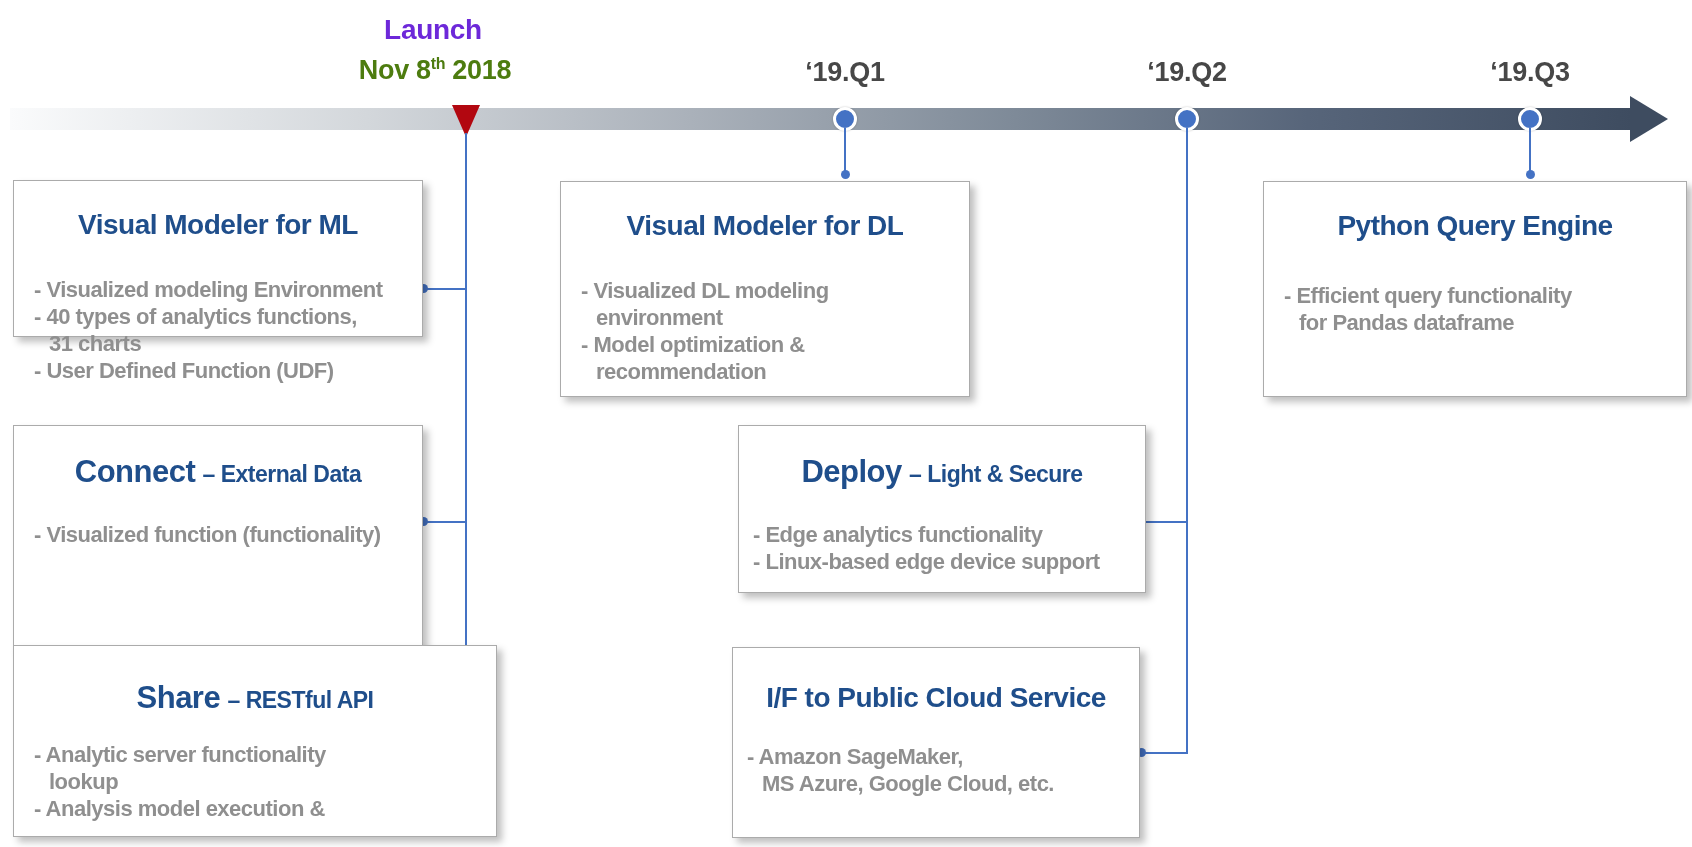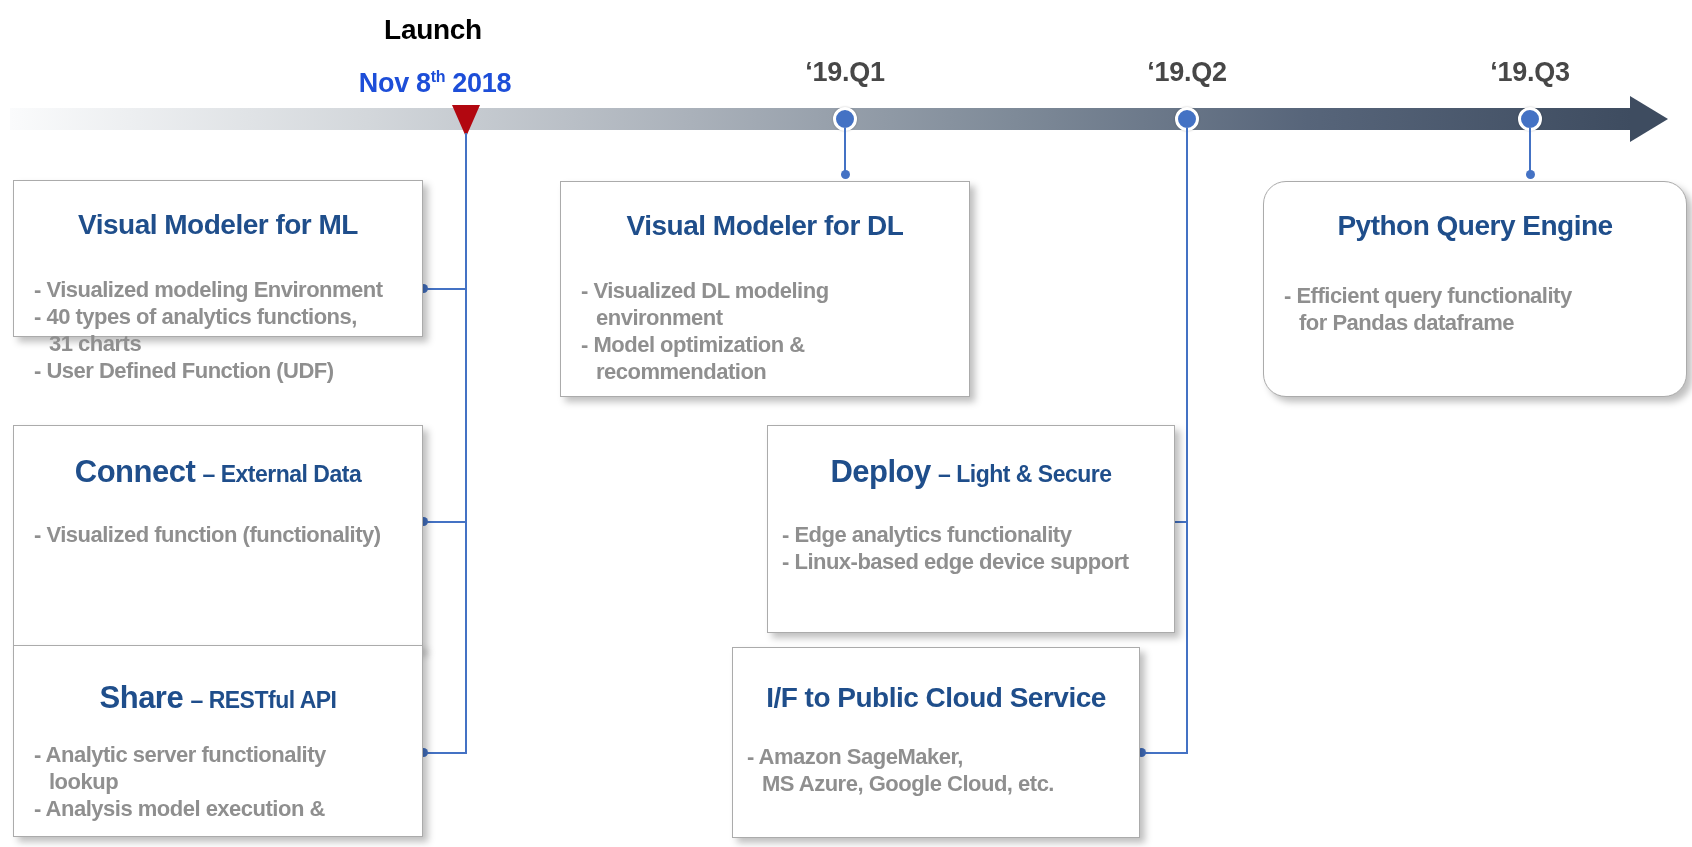--- a/index.html
+++ b/index.html
@@ -28,28 +28,27 @@
   .tl-node {
     position:absolute; top:107px; width:24px; height:24px; border-radius:50%;
     background:#4472c4; border:3px solid #ffffff;
     box-shadow:0 0 2px rgba(0,0,0,0.25);
   }
   .n1 { left:833px; } .n2 { left:1175px; } .n3 { left:1518px; }
 
   
   .lbl-launch {
     position:absolute; left:433px; top:14px; transform:translateX(-50%);
-    color:#000000; font-size:28px; font-weight:bold; letter-spacing:-0.3px;
+    color:#6d28d9; font-size:28px; font-weight:bold; letter-spacing:-0.3px;
     white-space:nowrap;
   }
   .lbl-date {
     position:absolute; left:435px; top:55px; transform:translateX(-50%);
-    color:#1d4ed8; font-size:27px; font-weight:bold; letter-spacing:-0.3px;
-    white-space:nowrap;
-    margin-top:13px;
+    color:#4d7c0f; font-size:27px; font-weight:bold; letter-spacing:-0.3px;
+    white-space:nowrap;
   }
   .lbl-date sup { font-size:16px; vertical-align:super; }
   .lbl-date .yr { margin-left:7px; }
   .q-label {
     position:absolute; top:57px; transform:translateX(-50%);
     color:#474747; font-size:27px; font-weight:bold; letter-spacing:-0.3px;
     white-space:nowrap;
   }
   .q1 { left:845px; } .q2 { left:1187px; } .q3 { left:1530px; }
 
@@ -76,25 +75,25 @@
   .d-q3 { left:1526px; top:170px; }
 
   
   .box {
     position:absolute; background:#ffffff;
     border:1.5px solid #ababab;
     box-shadow:5px 5px 7px rgba(0,0,0,0.25);
   }
   .b1 { left:13px;  top:180px; width:410px; height:157px; }
   .b2 { left:13px;  top:425px; width:410px; height:225px; }
-  .b3 { left:13px;  top:645px; width:410px; height:192px; }
+  .b3 { left:13px;  top:645px; width:484px; height:192px; }
   .b4 { left:560px; top:181px; width:410px; height:216px; }
-  .b5 { left:767px; top:425px; width:408px; height:208px; }
+  .b5 { left:738px; top:425px; width:408px; height:168px; }
   .b6 { left:732px; top:647px; width:408px; height:191px; }
-  .b7 { left:1263px;top:181px; width:424px; height:216px;border-radius:23px; }
+  .b7 { left:1263px;top:181px; width:424px; height:216px; }
 
   .box-title {
     position:absolute; left:0; right:0; top:28px; text-align:center;
     color:#1f4e8b; font-weight:bold; font-size:28px; letter-spacing:-0.5px;
     white-space:nowrap;
   }
   .b3 .box-title, .b6 .box-title { top:34px; }
   .t-main { font-size:31px; }
   .t-sub  { font-size:23px; }
 

